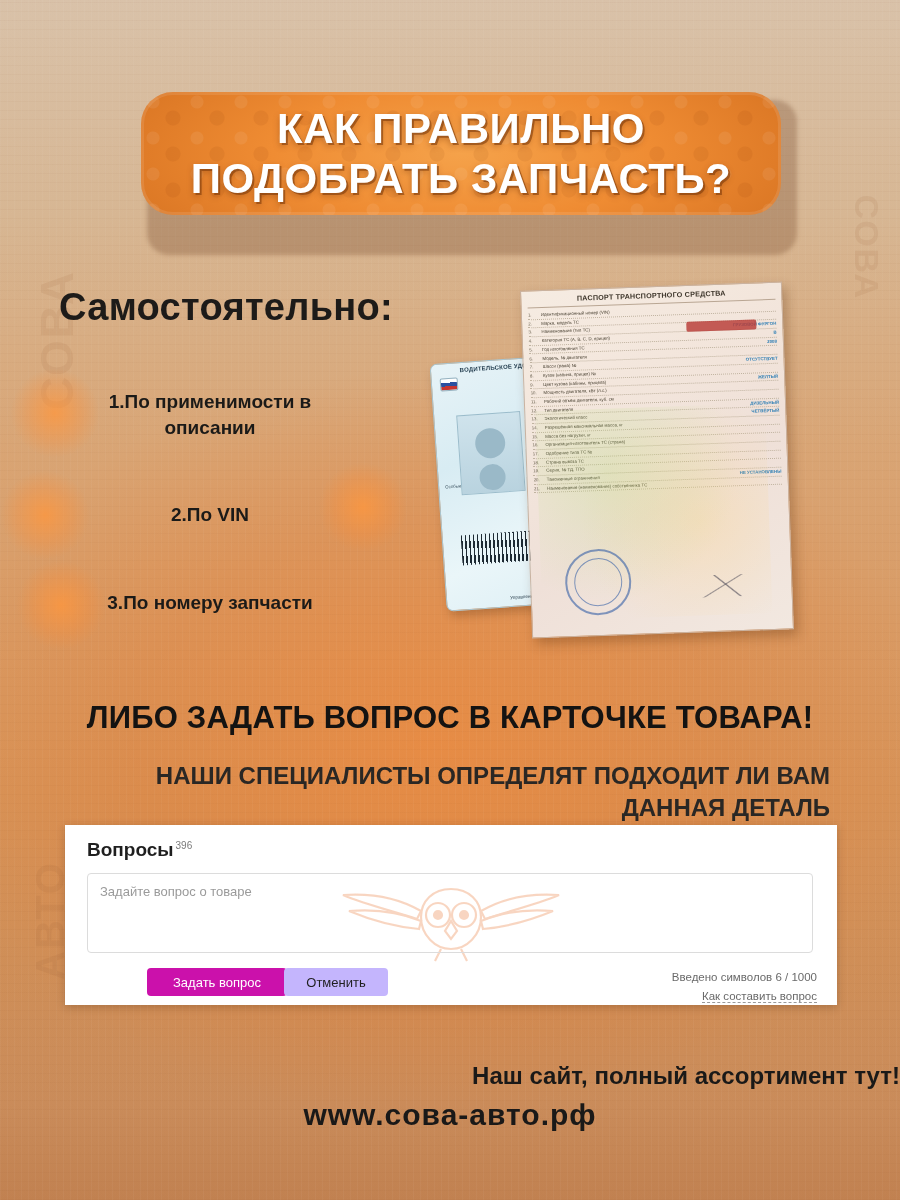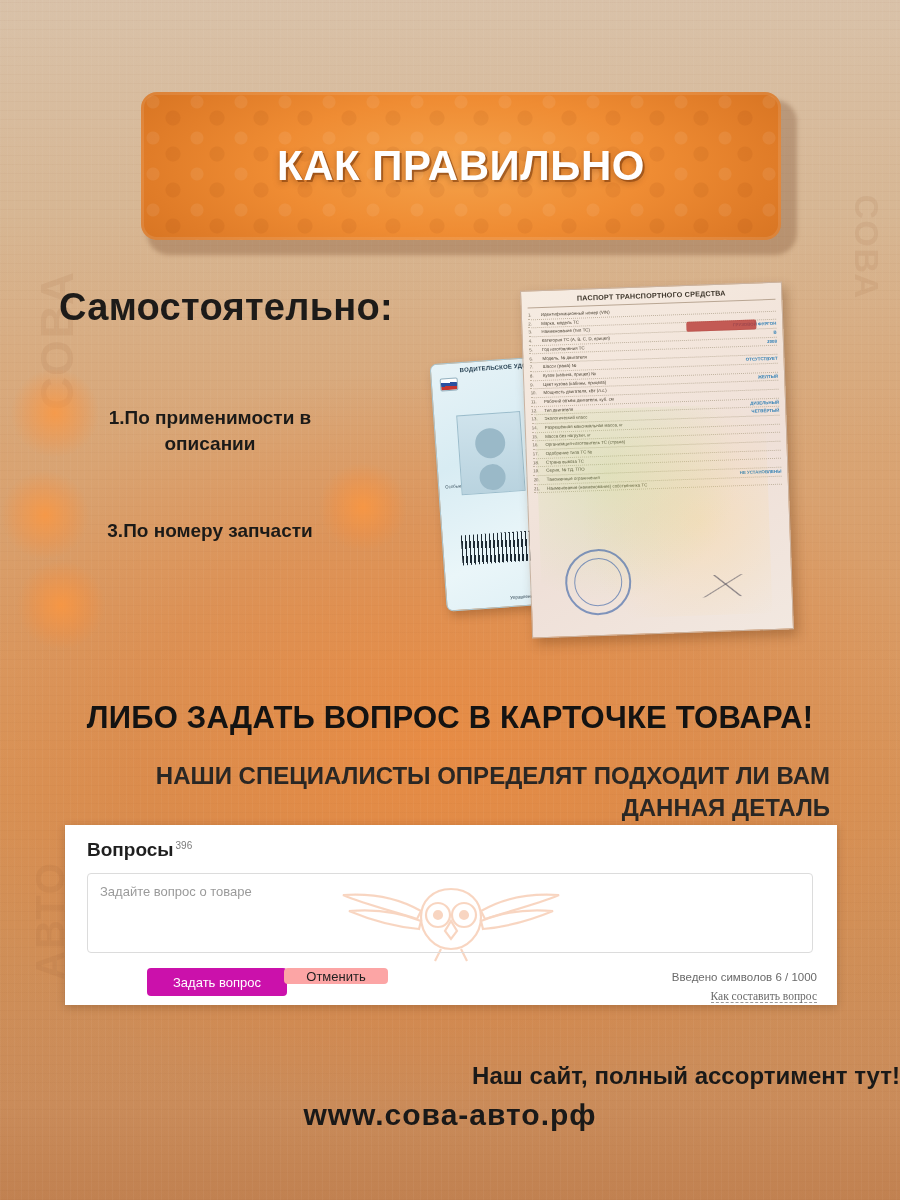--- a/index.html
+++ b/index.html
@@ -56,22 +56,22 @@
     left: 6px; top: 8px;
     width: 650px; height: 155px;
     background: rgba(90,45,15,0.25);
     border-radius: 22px;
     filter: blur(2px);
   }
   .banner {
     position: absolute;
     left: 0; top: 0;
     width: 640px;
-    height: 148px;
-    border-radius: 16px;
+    height: 123px;
+    border-radius: 32px;
     background:
       radial-gradient(ellipse 420px 150px at 50% 50%, #f5a24a 0%, #ef8c33 45%, #e07c28 75%, #d2701f 100%);
     box-shadow: inset 0 0 0 3px rgba(255,255,255,0.10);
     overflow: hidden;
     display: flex;
     align-items: center;
     justify-content: center;
   }
   .banner .scales {
     position: absolute;
@@ -117,21 +117,21 @@
   }
   .list-item {
     position: relative;
     color: #1b1a18;
     font-size: 19px;
     font-weight: 600;
     line-height: 1.35;
     text-align: center;
     padding: 0 6px;
   }
-  .li1 { margin-top: 20px; }
+  .li1 { margin-top: 4px; }
   .li2 { margin-top: 62px; }
   .li3 { margin-top: 62px; }
   .glow {
     position: absolute;
     width: 90px; height: 90px;
     border-radius: 50%;
     background: radial-gradient(circle, rgba(255,150,60,0.75) 0%, rgba(255,140,50,0.25) 45%, rgba(255,140,50,0) 70%);
     pointer-events: none;
   }
   .g1 { left: 10px; top: 368px; }
@@ -378,43 +378,42 @@
     border-radius: 4px;
     background: #cb11ab;
     color: #fff;
     font-size: 13px;
     font-family: "Liberation Sans", sans-serif;
     cursor: pointer;
   }
   .btn-cancel {
     position: absolute;
     left: 219px; top: 143px;
-    width: 104px; height: 16px;
+    width: 104px; height: 28px;
     border: none;
     border-radius: 4px;
-    background: #fca5a5;
+    background: #c4b5fd;
     color: #1f1f1f;
     font-size: 13px;
     font-family: "Liberation Sans", sans-serif;
     cursor: pointer;
   }
   .counter {
     position: absolute;
     right: 20px; top: 146px;
     font-size: 11.5px;
     color: #6a6a6a;
   }
   .howto {
     position: absolute;
     right: 20px; top: 165px;
     font-size: 11.5px;
     color: #6a6a6a;
     border-bottom: 1px dashed #9a9a9a;
     cursor: pointer;
-    font-family: Liberation Serif, serif;
   }
 
   
   .foot1 {
     position: absolute;
     left: 0; right: 0;
     top: 1062px;
     text-align: right;
     font-size: 24px;
     font-weight: 600;
@@ -440,33 +439,35 @@
   <div class="ghost-text gt1">СОВА</div>
   <div class="ghost-text gt2">АВТО</div>
   <div class="ghost-text gt3">СОВА</div>
 
   <div class="banner-wrap">
     <div class="banner-shadow"></div>
     <div class="banner">
       <div class="scales"></div>
       <h1>
         <span>КАК ПРАВИЛЬНО</span><br>
+        <span>ПОДОБРАТЬ ЗАПЧАСТЬ?</span>
       </h1>
     </div>
   </div>
 
   <div class="sec-title">Самостоятельно:</div>
 
   <div class="glow g1"></div>
   <div class="glow g2"></div>
   <div class="glow g3"></div>
   <div class="glow g4"></div>
 
   <div class="list">
     <div class="list-item li1">1.По применимости в описании</div>
+    <div class="list-item li2">2.По VIN</div>
     <div class="list-item li3">3.По номеру запчасти</div>
   </div>
 
   <div class="docs">
 
     <div class="dl">
       <div class="flag"></div>
       <div class="dl-head">ВОДИТЕЛЬСКОЕ УДОСТОВЕРЕНИЕ</div>
       <div class="side-note">Особые отметки</div>
       <div class="photo"></div>

